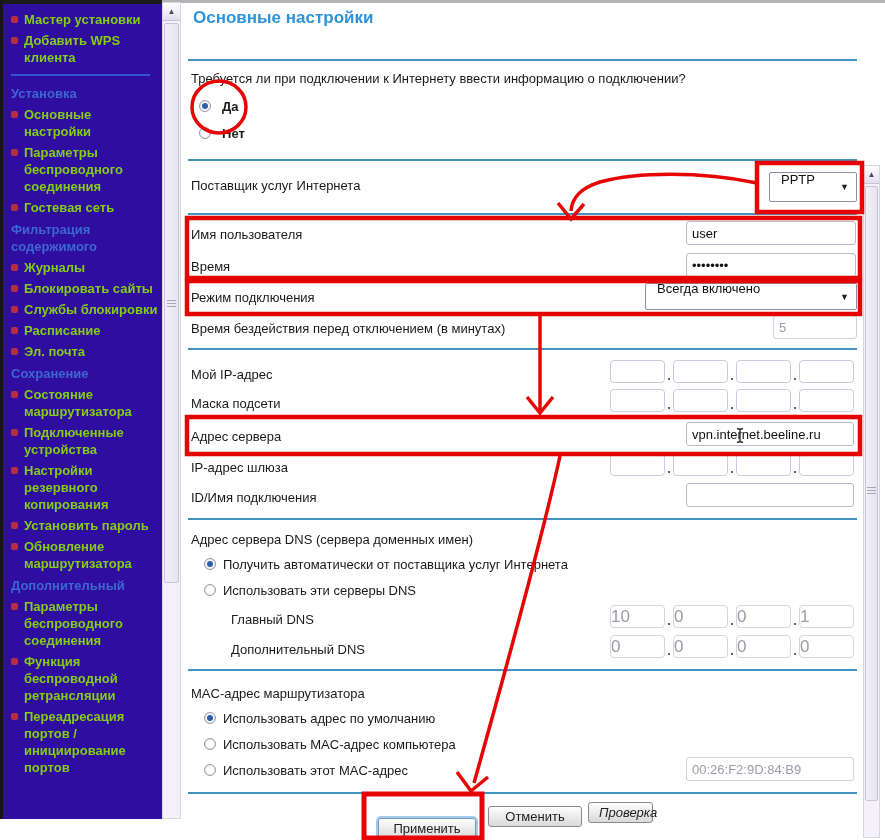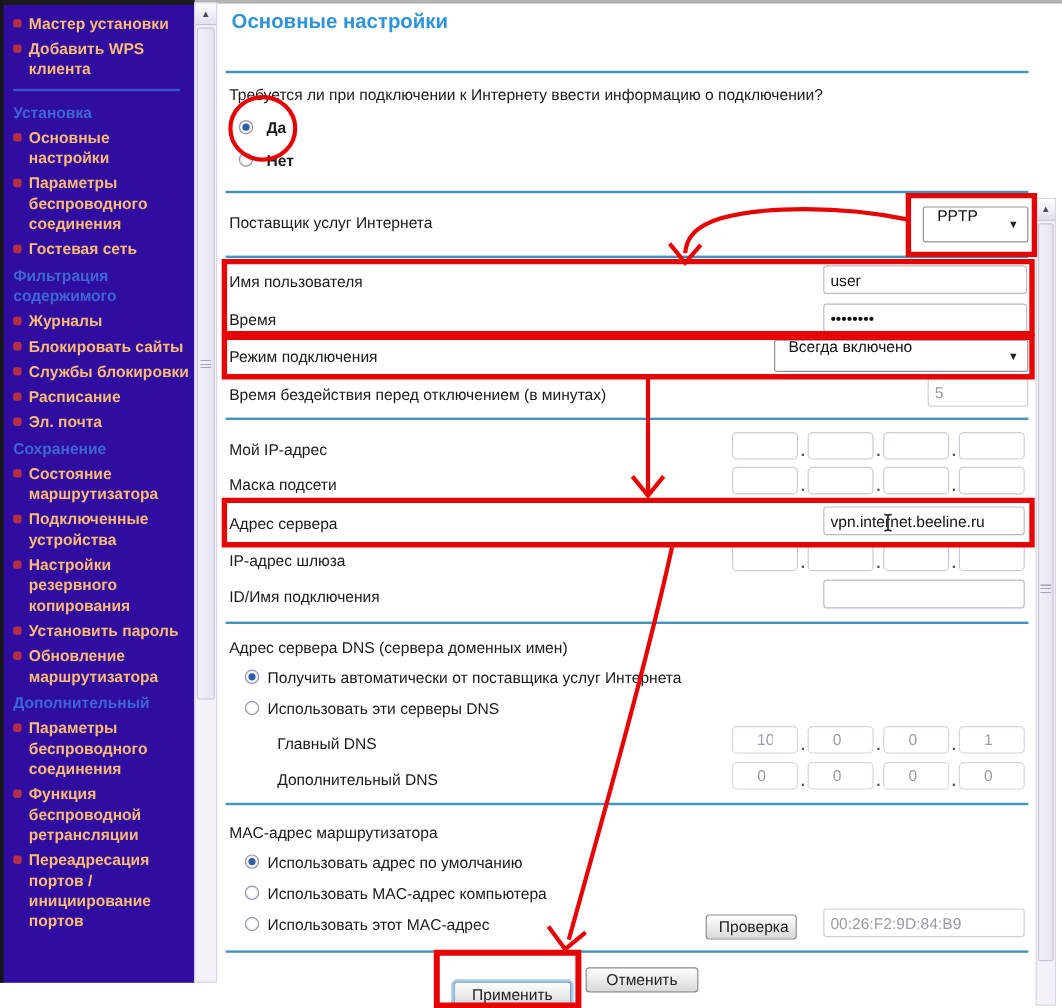--- a/index.html
+++ b/index.html
@@ -18,21 +18,21 @@
     left:0; top:0; width:162px; height:819px;
     background:#2f0da0;
     border-top:4px solid #1b1b1b; border-left:3px solid #161616;
     padding:7px 4px 0 7px; overflow:hidden;
   }
   .side-item { display:flex; margin-bottom:4px; cursor:pointer; }
   .side-bullet {
     width:7px; height:7px; margin:5px 6px 0 1px; flex:none;
     background:#b42f44; border-radius:2px;
   }
-  .side-label { color:#fdba74; font-size:13px; font-weight:bold; line-height:17px; }
+  .side-label { color:#84cc16; font-size:13px; font-weight:bold; line-height:17px; }
   .side-header {
     color:#3d67d2; font-size:13px; font-weight:bold; line-height:17px;
     margin:5px 0 4px 1px;
   }
   .side-sep { border-top:2px solid #3355d0; margin:8px 8px 9px 1px; }
 
   
   .scrollbar {
     background:#f4f2f8; border:1px solid #d9d5e4;
   }
@@ -74,22 +74,22 @@
     height:24px; border:1px solid #bdb8cd; border-radius:3px;
     font-family:"Liberation Sans",sans-serif; font-size:13px; color:#111;
     padding:0 5px; background:#fff;
   }
   .tfield:disabled, .tfield.dis {
     color:#9d9aa8; border-color:#d2cede; background:#fff;
   }
   .octets { display:flex; align-items:flex-end; }
   .octet {
     width:55px; height:23px; border:1px solid #cdc8da; border-radius:4px;
-    font-family:"Liberation Sans",sans-serif; font-size:13px; color:#111;
-    padding:0 20px; background:#fff;
+    font-family:"Liberation Sans",sans-serif; font-size:17px; color:#111;
+    padding:0 0; background:#fff;
   }
   .octet.dis { color:#9d9aa8; border-color:#d8d4e2; }
   .dot { width:8px; text-align:center; color:#555; font-weight:bold; font-size:13px; line-height:14px; }
 
   .dropdown {
     background:#fff; border:1px solid #8f8f9f; border-radius:2px;
     display:flex; align-items:center; cursor:pointer;
     font-size:13px; color:#111; padding:0 22px 16px 11px; position:absolute;
   }
   .dd-arrow {
@@ -333,21 +333,21 @@
   <div class="abs radio" style="left:204px;top:738px;"></div>
   <div class="abs r-label" style="left:223px;top:737px;">Использовать MAC-адрес компьютера</div>
   <div class="abs radio" style="left:204px;top:764px;"></div>
   <div class="abs r-label" style="left:223px;top:763px;">Использовать этот MAC-адрес</div>
   <input class="abs tfield dis" disabled="" style="left: 686px; top: 757px; width: 168px;" value="00:26:F2:9D:84:B9">
 
   <div class="abs rule" style="top:792px;"></div>
 
   <button class="btn focus" style="left:378px;top:806px;width:98px;margin-top:12px;">Применить</button>
   <button class="btn" style="left:488px;top:806px;width:94px;">Отменить</button>
-  <button class="btn" style="left:588px;top:762px;width:76px;">Проверка</button>
+  <button class="btn" style="left:588px;top:802px;width:65px;font-style:italic;">Проверка</button>
 
   <div class="abs scrollbar" style="left:863px;top:165px;width:17px;height:673px;">
     <div class="scroll-arrow">▲</div>
     <div class="scroll-thumb" style="top:20px;height:615px;">
       <div class="scroll-grip" style="top:300px;"></div>
     </div>
   </div>
 
   <svg class="abs annotations" viewBox="0 0 885 840">
 

